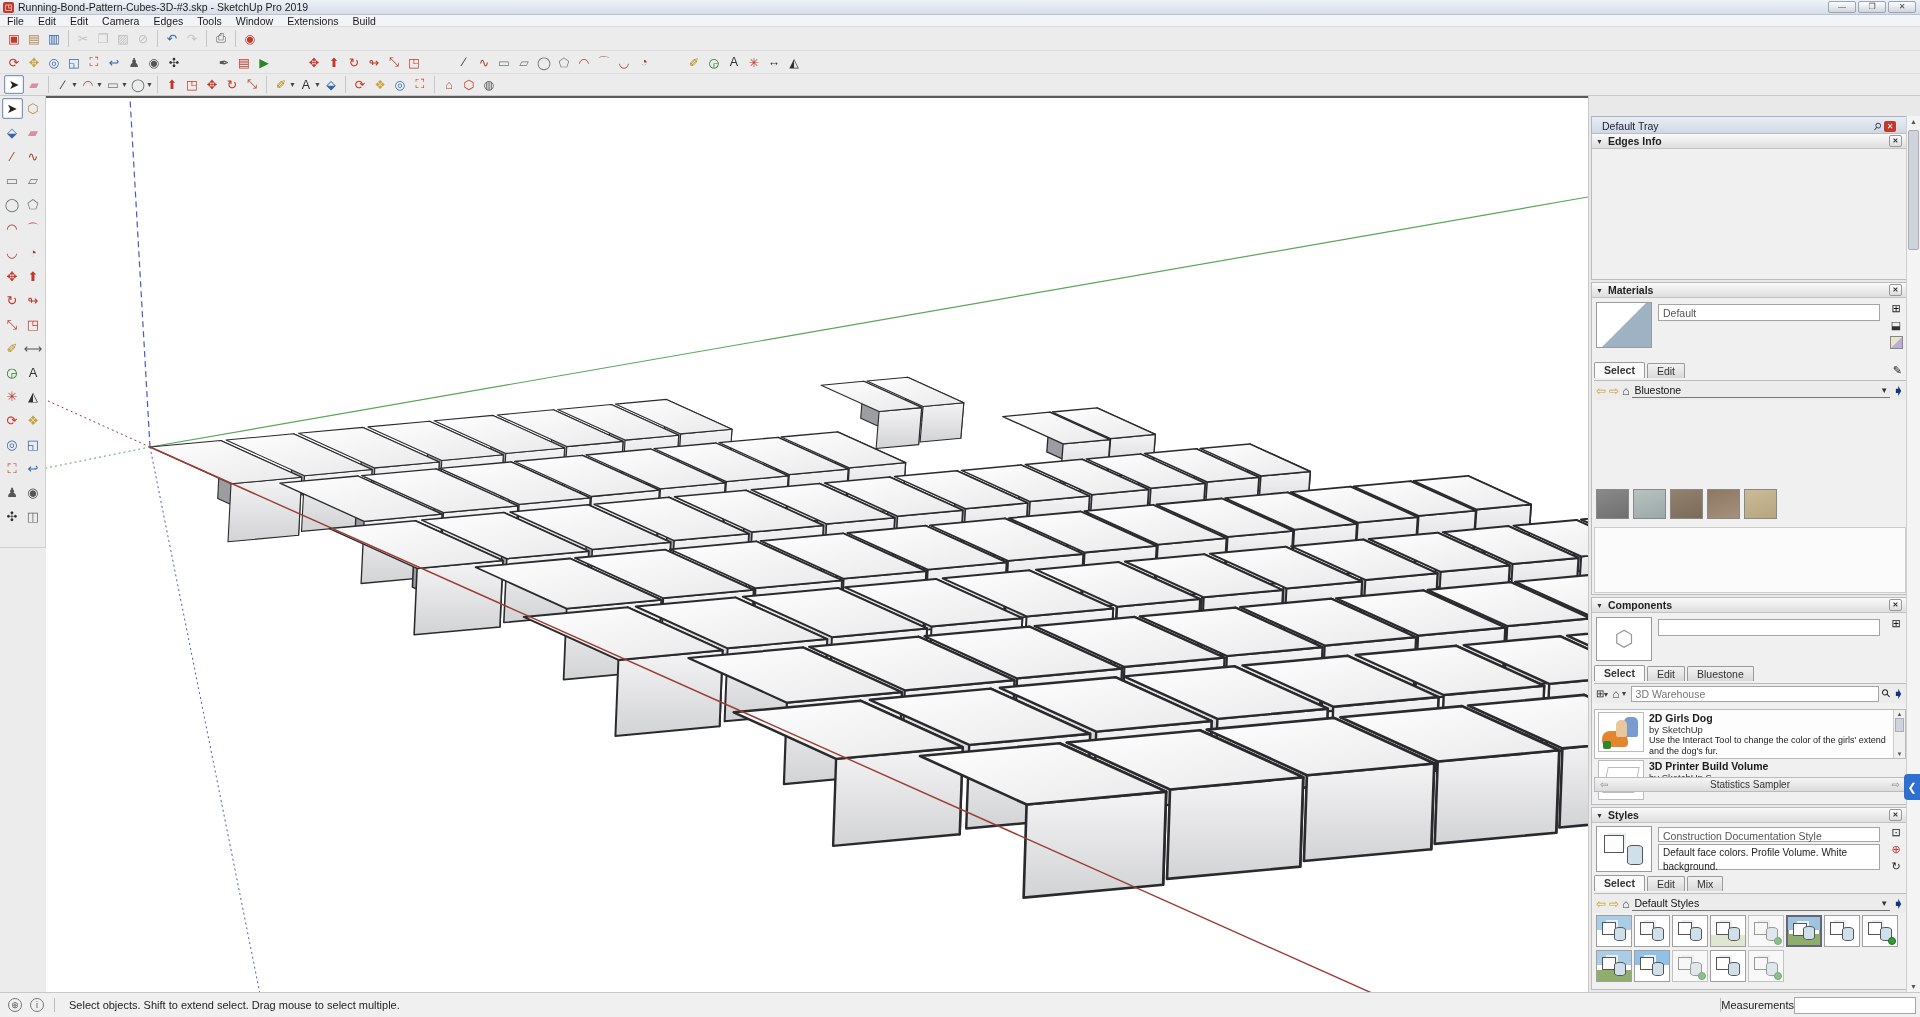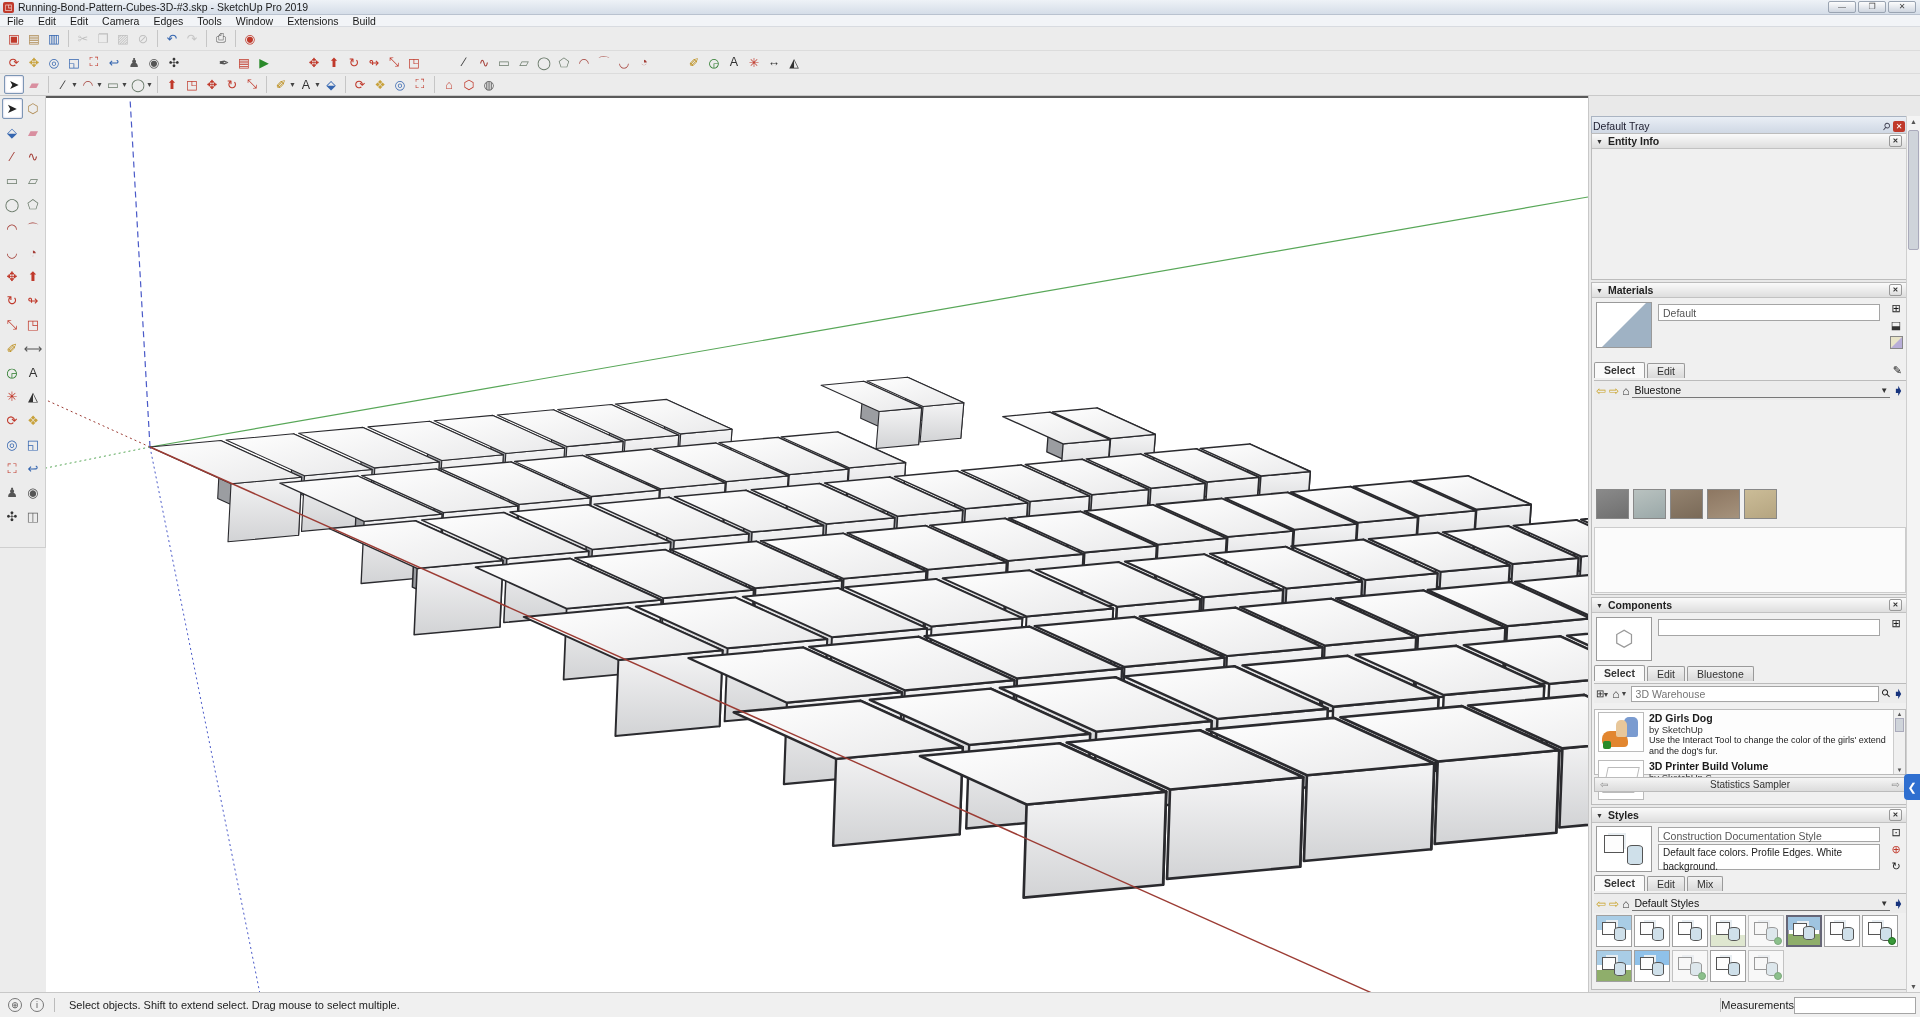--- a/index.html
+++ b/index.html
@@ -24,21 +24,21 @@
   .dd{font-size:7px;color:#444;margin-left:-2px;width:7px}
   
   #palette{position:absolute;left:0;top:96px;width:46px;height:452px;background:#ececec;border-right:1px solid #cfcfcf;border-bottom:1px solid #cfcfcf;padding:2px 1px;display:grid;grid-template-columns:21px 21px;grid-auto-rows:24px;justify-content:center}
   #palette .tbtn{width:21px;height:21px;font-size:13px}
   
   #viewport{position:absolute;left:46px;top:96px;width:1542px;height:896px;background:#fff;border-top:2px solid #5a5a5a;overflow:hidden}
   #scene{position:absolute;left:0;top:0}
   
   #tray{position:absolute;left:1588px;top:96px;width:332px;height:896px;background:#e9e9e9;border-left:1px solid #c8c8c8;font-size:11px}
   #tray-inner{position:absolute;left:0;top:0;width:318px;height:896px}
-  #dt-header{position:absolute;left:2px;top:20px;width:316px;height:20px;background:linear-gradient(#e9eef5,#ccd5e2);border:1px solid #aab4c2;display:flex;align-items:center;padding:0 1px;font-size:10.5px;color:#223}
+  #dt-header{position:absolute;left:2px;top:20px;width:316px;height:20px;background:linear-gradient(#e9eef5,#ccd5e2);border:1px solid #aab4c2;display:flex;align-items:center;padding:0 10px;font-size:10.5px;color:#223}
   #dt-header .sp{flex:1}
   .pin-icon{transform:rotate(40deg);font-size:10px;color:#445}
   .tray-close{width:12px;height:11px;background:#c0392b;color:#fff;font-size:8px;line-height:11px;text-align:center;border-radius:2px;margin-left:3px}
   .sec{position:absolute;left:2px;width:316px;border:1px solid #bcbcbc;background:#f0f0f0}
   .sec-header{height:15px;background:linear-gradient(#fafafa,#dedede);border-bottom:1px solid #c2c2c2;display:flex;align-items:center;padding:0 4px;font-size:10.5px;font-weight:bold;color:#222}
   .sec-header .tri{font-size:7px;margin-right:5px;color:#333}
   .sec-header .sp{flex:1}
   .xbtn{width:13px;height:12px;border:1px solid #999;background:linear-gradient(#fff,#ddd);font-size:7px;line-height:10px;text-align:center;color:#333;border-radius:2px}
   .preview-box{position:absolute;left:4px;width:56px;height:46px;background:#fff;border:1px solid #9a9a9a}
   .name-field{position:absolute;left:66px;width:222px;height:17px;background:#fff;border:1px solid #a5a5a5;font-size:10.5px;color:#555;padding:1px 4px;line-height:14px}
@@ -527,21 +527,21 @@
     <div id="dt-header">
       <span>Default Tray</span>
       <span class="sp"></span>
       <span class="pin-icon">⚲</span>
       <span class="tray-close">✕</span>
     </div>
 
     <div class="sec" style="top:37px;height:147px">
       <div class="sec-header">
         <span class="tri">▼</span>
-        <span>Entity Info</span>
+        <span>Edges Info</span>
         <span class="sp"></span>
           <span class="xbtn">✕</span>
       </div>
     </div>
 
     <div class="sec" style="top:186px;height:313px">
       <div class="sec-header">
         <span class="tri">▼</span>
         <span>Materials</span>
         <span class="sp"></span>
@@ -606,21 +606,21 @@
           </div>
         </div>
       <div class="navrow" style="position:relative">
         <span style="font-size:10px">⊞<span class="dd">▼</span></span>
         <span class="home-icon">⌂</span>
           <span class="dd">▼</span>
         <input class="srch" placeholder="3D Warehouse" style="">
         <span style="transform:rotate(-45deg);font-size:11px">⚲</span>
         <span class="pane-btn">➧</span>
       </div>
-      <div class="list-area" id="comp-list" style="top:111px;height:66px;position:absolute">
+      <div class="list-area" id="comp-list" style="top:111px;height:50px;position:absolute">
   <div class="comp-item">
     <div class="comp-thumb">
               <div style="position:absolute;left:3px;bottom:4px;width:26px;height:16px;background:#e2862f;border-radius:8px 10px 4px 6px"></div>
               <div style="position:absolute;right:5px;top:4px;width:14px;height:20px;background:#7a9bd0;border-radius:5px 5px 2px 2px"></div>
               <div style="position:absolute;right:16px;top:7px;width:11px;height:17px;background:#e8c79a;border-radius:5px 5px 2px 2px"></div>
               <div style="position:absolute;left:4px;bottom:2px;width:8px;height:8px;background:#2a8a2a;border-radius:2px"></div>
             </div>
     <div>
       <div class="comp-title">2D Girls Dog</div>
       <div class="comp-author">by SketchUp</div>
@@ -658,21 +658,21 @@
         <span>Styles</span>
         <span class="sp"></span>
           <span class="xbtn">✕</span>
       </div>
       <div style="position:relative;height:52px">
         <div class="preview-box" style="top:3px;height:46px">
           <div class="st-cube" style="left:7px;top:8px;width:20px;height:18px"></div>
           <div class="st-cyl" style="right:8px;bottom:6px;width:16px;height:20px"></div>
         </div>
         <div class="name-field" style="top:4px;height:15px">Construction Documentation Style</div>
-        <div class="name-field" style="top:21px;height:26px;color:#222;font-size:10px">Default face colors. Profile Edges. White background.</div>
+        <div class="name-field" style="top:21px;height:26px;color:#222;font-size:10px">Default face colors. Profile Volume. White background.</div>
         <div class="side-icons" style="top:3px">
           <span>⊡</span>
           <span style="color:#c0392b">⊕</span>
           <span>↻</span>
         </div>
       </div>
       <div style="position:relative;height:18px">
           <div class="tabs" id="style-tabs">
             <span class="tab on">Select</span>
             <span class="tab">Edit</span>

